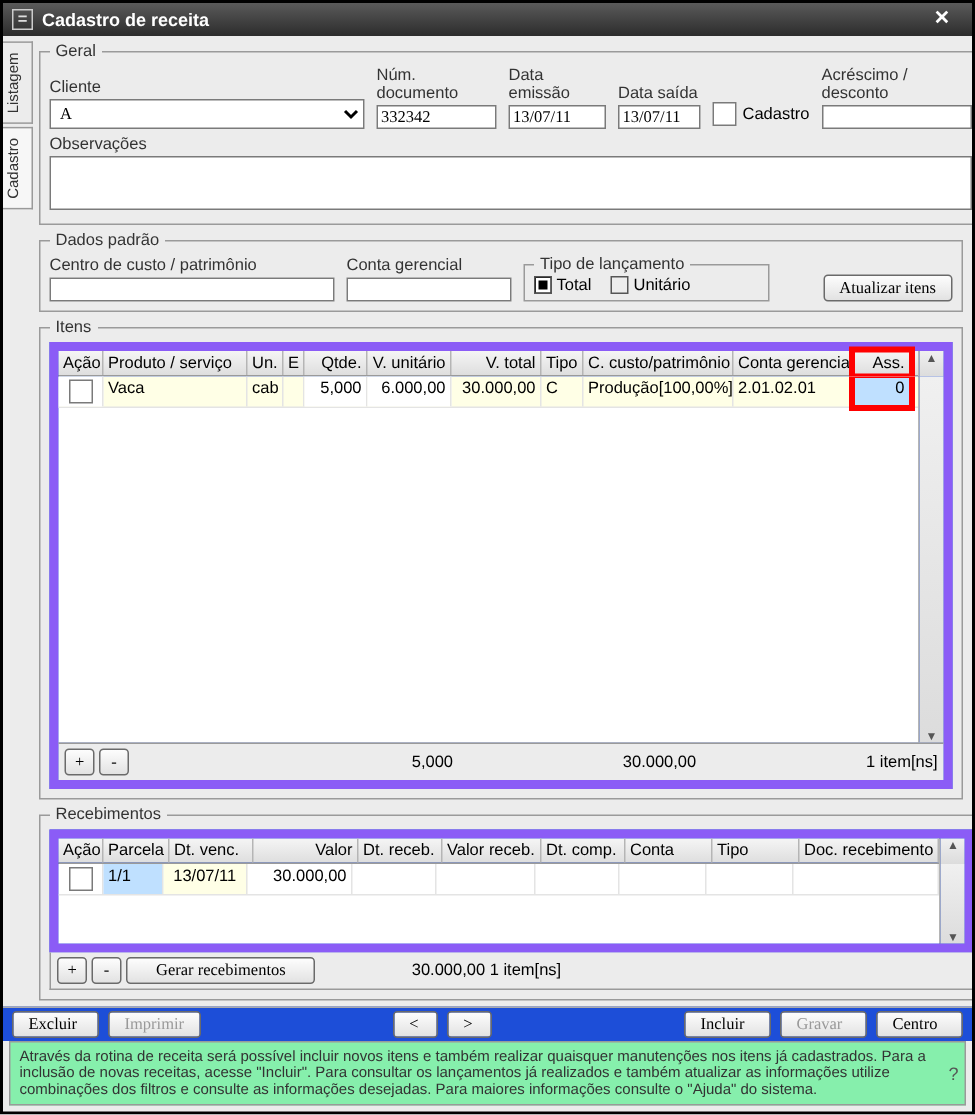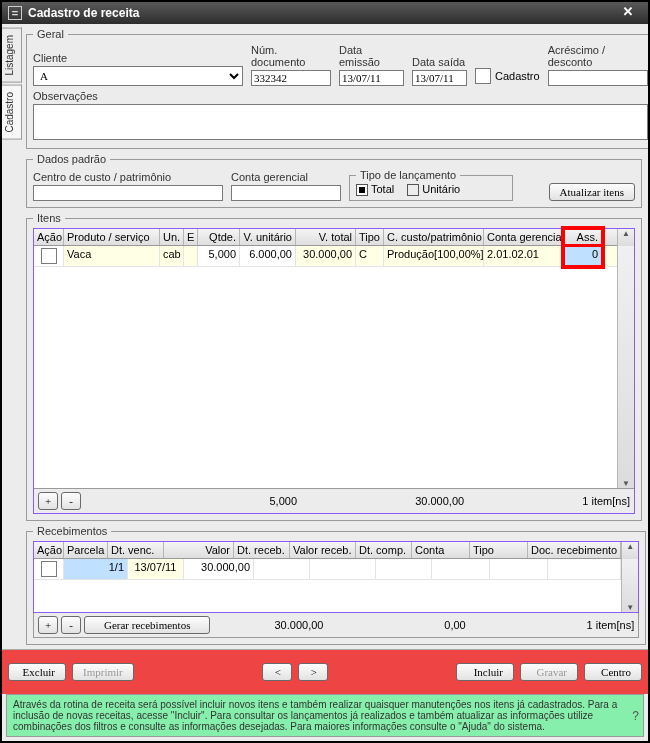--- a/index.html
+++ b/index.html
@@ -13,35 +13,35 @@
   .vtab{writing-mode:vertical-rl;transform:rotate(180deg);padding:6px 2px;border:1px solid #9a9a9a;border-right:none;background:#ececec;color:#333;font-size:10px;cursor:pointer}
   .vtab.active{background:#f7f7f7}
   .content{flex:1;padding:4px 6px 4px 4px;display:flex;flex-direction:column;gap:4px;overflow:hidden}
   fieldset{border:1px solid #9a9a9a;margin:0;padding:4px 6px 6px 6px;background:#ececec}
   legend{font-size:11px;color:#333;padding:0 4px}
   label.small{font-size:11px;color:#333;display:block;margin-bottom:2px}
   .row{display:flex;gap:8px;align-items:flex-end}
   input[type=text],select,textarea{font:11px Tahoma;border:1px solid #7a7a7a;background:#fff;padding:1px 2px;box-sizing:border-box}
   textarea{width:100%;height:36px;resize:none}
   select{height:20px}
-  .btn{font:11px Tahoma;border:1px solid #6a6a6a;background:linear-gradient(#fdfdfd,#e2e2e2);padding:2px 10px;border-radius:3px;cursor:pointer;min-width:58px;text-align:right}
+  .btn{font:11px Tahoma;border:1px solid #6a6a6a;background:linear-gradient(#fdfdfd,#e2e2e2);padding:2px 10px;border-radius:3px;cursor:pointer;min-width:58px;text-align:left}
   .btn:disabled{color:#999}
   .smbtn{font:11px Tahoma;border:1px solid #6a6a6a;background:linear-gradient(#fdfdfd,#e2e2e2);width:20px;height:18px;border-radius:3px;cursor:pointer;text-align:center;line-height:14px}
-  .grid{border:1px solid #8b5cf6;background:#1d4ed8;flex:1;display:flex;flex-direction:column;min-height:0}
+  .grid{border:6px solid #8b5cf6;background:#1d4ed8;flex:1;display:flex;flex-direction:column;min-height:0}
   .ghead{display:flex;background:linear-gradient(#f5f5f5,#dedede);border-bottom:1px solid #9a9a9a;font-size:11px}
   .ghead .gc{border-right:1px solid #b5b5b5;padding:2px 3px;white-space:nowrap;overflow:hidden;box-sizing:border-box}
   .gbody{flex:1;overflow:auto;background:#fff}
   .grow{display:flex;border-bottom:1px solid #e4e4e4;font-size:11px}
   .grow .gc{border-right:1px solid #e4e4e4;padding:2px 3px;white-space:nowrap;overflow:hidden;box-sizing:border-box}
   .gfoot{display:flex;align-items:center;border-top:1px solid #9a9a9a;background:#ececec;padding:3px 4px;gap:3px;font-size:11px}
   .hl-red{outline:4px solid #ff0000;outline-offset:-1px}
   .hl-cell{background:#bfe0ff}
   .prod-row{background:#ffffe6}
   .yellow{background:#ffffe6}
-  .footer-btns{display:flex;gap:6px;align-items:center;padding:13px 6px;border-top:1px solid #aaa;background:#ef4444}
+  .footer-btns{display:flex;gap:6px;align-items:center;padding:2px 6px;border-top:1px solid #aaa;background:#1d4ed8}
   .help{border:1px solid #9a9a9a;background:#86efac;padding:4px 22px 4px 6px;font-size:10px;color:#333;position:relative;margin:0 4px 4px 4px}
   .help .q{position:absolute;right:4px;top:50%;transform:translateY(-50%);font-size:12px;color:#555;cursor:pointer}
   .scroll-stub{width:16px;background:linear-gradient(#f0f0f0,#dcdcdc);border-left:1px solid #b5b5b5;display:flex;flex-direction:column;align-items:center;justify-content:space-between;font-size:8px;color:#555}
   .chk{width:14px;height:14px;border:1px solid #7a7a7a;background:#fff;display:inline-block;vertical-align:middle}
   .radio{width:10px;height:10px;border:1px solid #555;display:inline-block;vertical-align:middle;margin-right:3px}
   .radio.sq{border-radius:0}
   .radio.fill{background:#000;box-shadow:inset 0 0 0 2px #fff}
 </style>
 </head>
 <body>
@@ -183,21 +183,21 @@
               <div class="gc" style="width:58px">Conta</div>
               <div class="gc" style="width:58px">Tipo</div>
               <div class="gc" style="flex:1">Doc. recebimento</div>
             </div>
             <div class="scroll-stub">▲</div>
           </div>
           <div style="flex:1;display:flex;min-height:0">
             <div class="gbody" style="flex:1">
               <div class="grow">
                 <div class="gc" style="width:30px;text-align:center"><span class="chk"></span></div>
-                <div class="gc hl-cell" style="width:64px;text-align:right">1/1</div>
+                <div class="gc hl-cell" style="width:40px;text-align:left">1/1</div>
                 <div class="gc yellow" style="width:56px;text-align:center">13/07/11</div>
                 <div class="gc" style="width:70px;text-align:right">30.000,00</div>
                 <div class="gc" style="width:56px"></div>
                 <div class="gc" style="width:66px"></div>
                 <div class="gc" style="width:56px"></div>
                 <div class="gc" style="width:58px"></div>
                 <div class="gc" style="width:58px"></div>
                 <div class="gc" style="flex:1"></div>
               </div>
             </div>
@@ -205,21 +205,20 @@
                 <span></span>
                 <span>▼</span>
               </div>
           </div>
         </div>
         <div class="gfoot" style="border:1px solid #9a9a9a;border-top:none">
           <button class="smbtn">+</button>
           <button class="smbtn">-</button>
           <button class="btn" style="min-width:auto;padding:2px 19px">Gerar recebimentos</button>
           <span style="flex:0 0 110px;text-align:right">30.000,00</span>
-          <span style="flex:1;text-align:center">0,00</span>
           <span style="text-align:right">1 item[ns]</span>
         </div>
       </fieldset>
     </div>
   </div>
 
   <div class="footer-btns">
     <button class="btn">Excluir</button>
     <button class="btn" disabled="">Imprimir</button>
     <span style="flex:1"></span>

